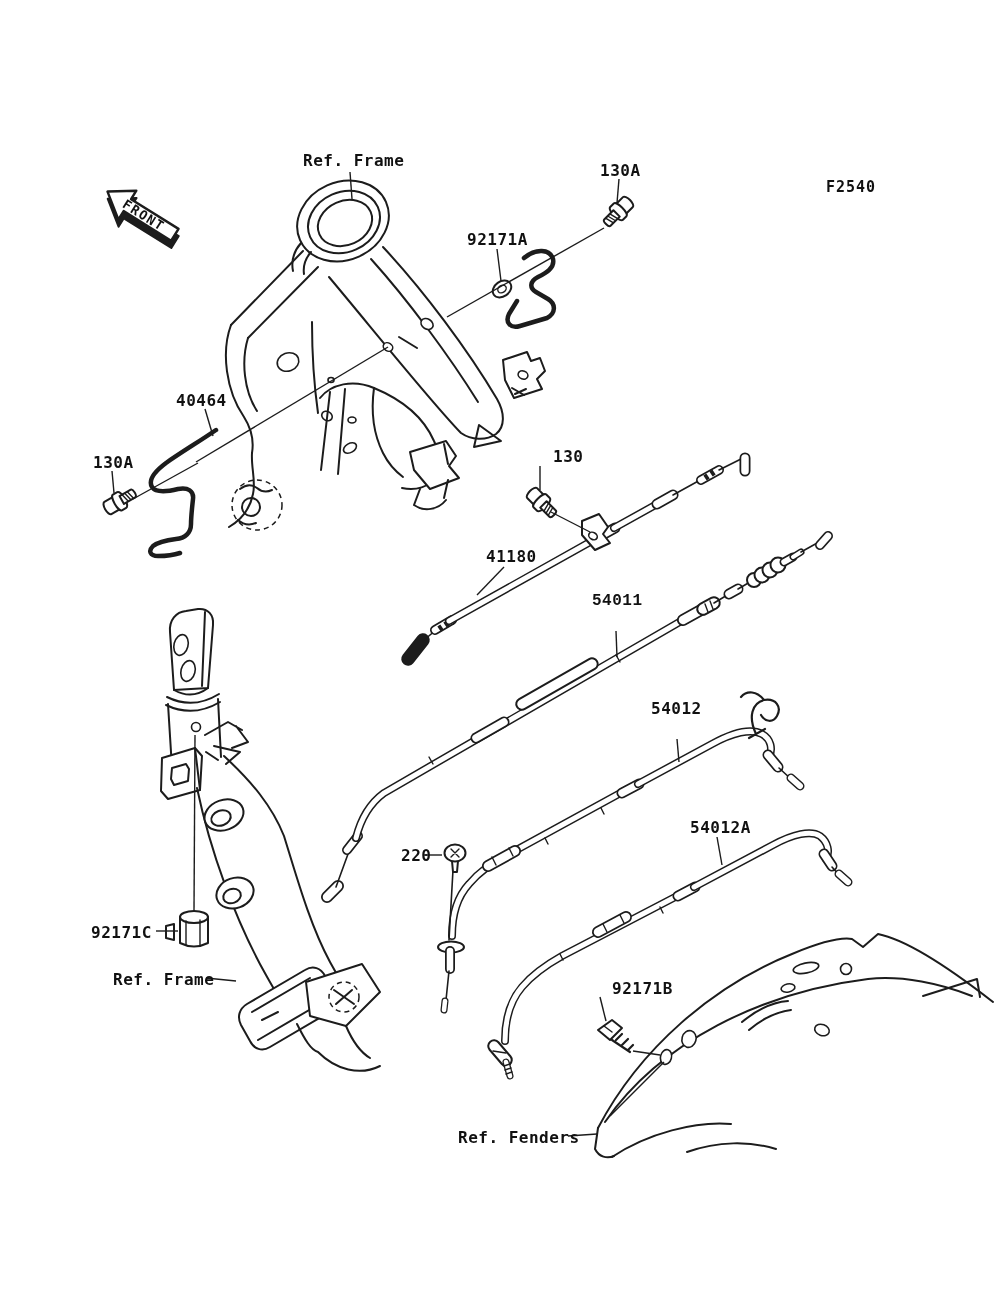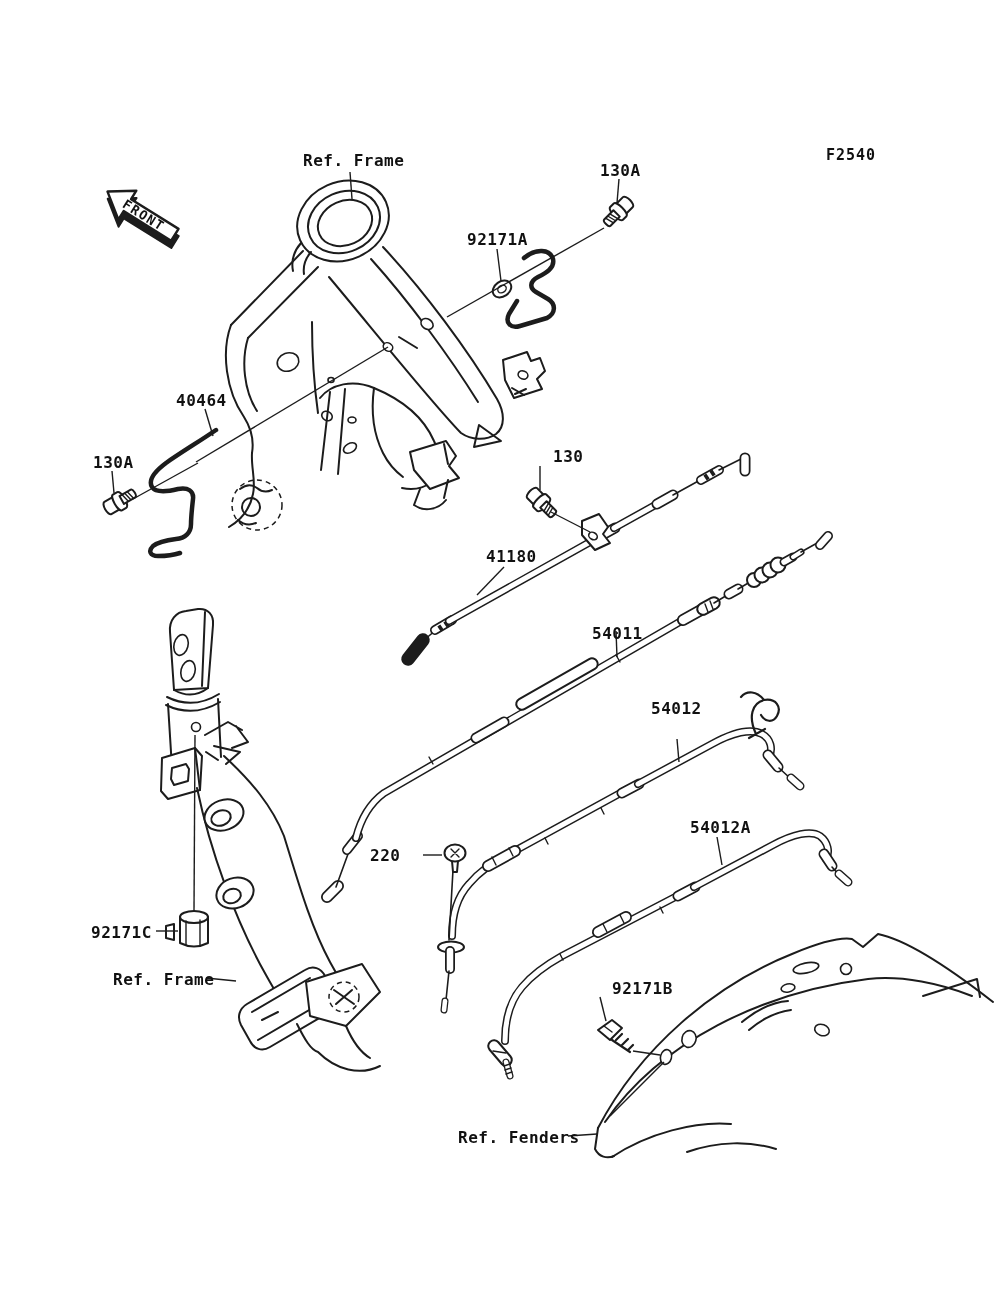--- a/index.html
+++ b/index.html
@@ -16,21 +16,21 @@
     font-family:"DejaVu Sans Mono", monospace;
   }
   .art{position:absolute;left:0;top:0;}
   .part-label{
     position:absolute;
     font:bold 16px "DejaVu Sans Mono", monospace;
     color:var(--text);
     white-space:nowrap;
     letter-spacing:0.5px;
   }
-  .fig-code{font:bold 15px "DejaVu Sans Mono", monospace;letter-spacing:1px;}
+  .fig-code{font:bold 15px "DejaVu Sans Mono", monospace;letter-spacing:1px;margin-top:32px;}
   
   .ln1{stroke:var(--line);stroke-width:1.4;fill:none;stroke-linecap:round;}
   .ln2{stroke:var(--line);stroke-width:2;fill:none;stroke-linecap:round;stroke-linejoin:round;}
   .pw {fill:var(--bg);stroke:var(--line);stroke-width:2;stroke-linejoin:round;}
   .pw2{fill:var(--bg);stroke:var(--line);stroke-width:2.4;stroke-linejoin:round;}
   .shadow{fill:var(--line);stroke:var(--line);stroke-width:2;stroke-linejoin:round;}
   .hole{fill:var(--bg);stroke:var(--line);stroke-width:1.6;}
   .wire{stroke:var(--line);stroke-width:4.5;fill:none;stroke-linecap:round;stroke-linejoin:round;}
   .wire2{stroke:var(--line);stroke-width:2.2;fill:none;stroke-linecap:round;stroke-linejoin:round;}
   .dash{fill:none;stroke:var(--line);stroke-width:1.5;stroke-dasharray:5 4;}
@@ -332,22 +332,22 @@
 </svg>
 
 <div class="part-label" style="left:303px;top:151px;">Ref. Frame</div>
 <div class="part-label fig-code" style="left:826px;top:146px;">F2540</div>
 <div class="part-label" style="left:600px;top:161px;">130A</div>
 <div class="part-label" style="left:467px;top:230px;text-align:right;">92171A</div>
 <div class="part-label" style="left:176px;top:391px;">40464</div>
 <div class="part-label" style="left:93px;top:453px;">130A</div>
 <div class="part-label" style="left:525px;top:447px;margin-left:28px;">130</div>
 <div class="part-label" style="left:486px;top:547px;">41180</div>
-<div class="part-label" style="left:592px;top:624px;">54011</div>
+<div class="part-label" style="left:592px;top:592px;font-family:Liberation Mono, monospace;">54011</div>
 <div class="part-label" style="left:651px;top:699px;">54012</div>
 <div class="part-label" style="left:690px;top:818px;">54012A</div>
-<div class="part-label" style="left:370px;top:846px;">220</div>
+<div class="part-label" style="left:401px;top:846px;">220</div>
 <div class="part-label" style="left:91px;top:923px;">92171C</div>
 <div class="part-label" style="left:113px;top:970px;">Ref. Frame</div>
 <div class="part-label" style="left:612px;top:979px;">92171B</div>
 <div class="part-label" style="left:458px;top:1128px;">Ref. Fenders</div>
 
 </div>
 
 </body></html>

